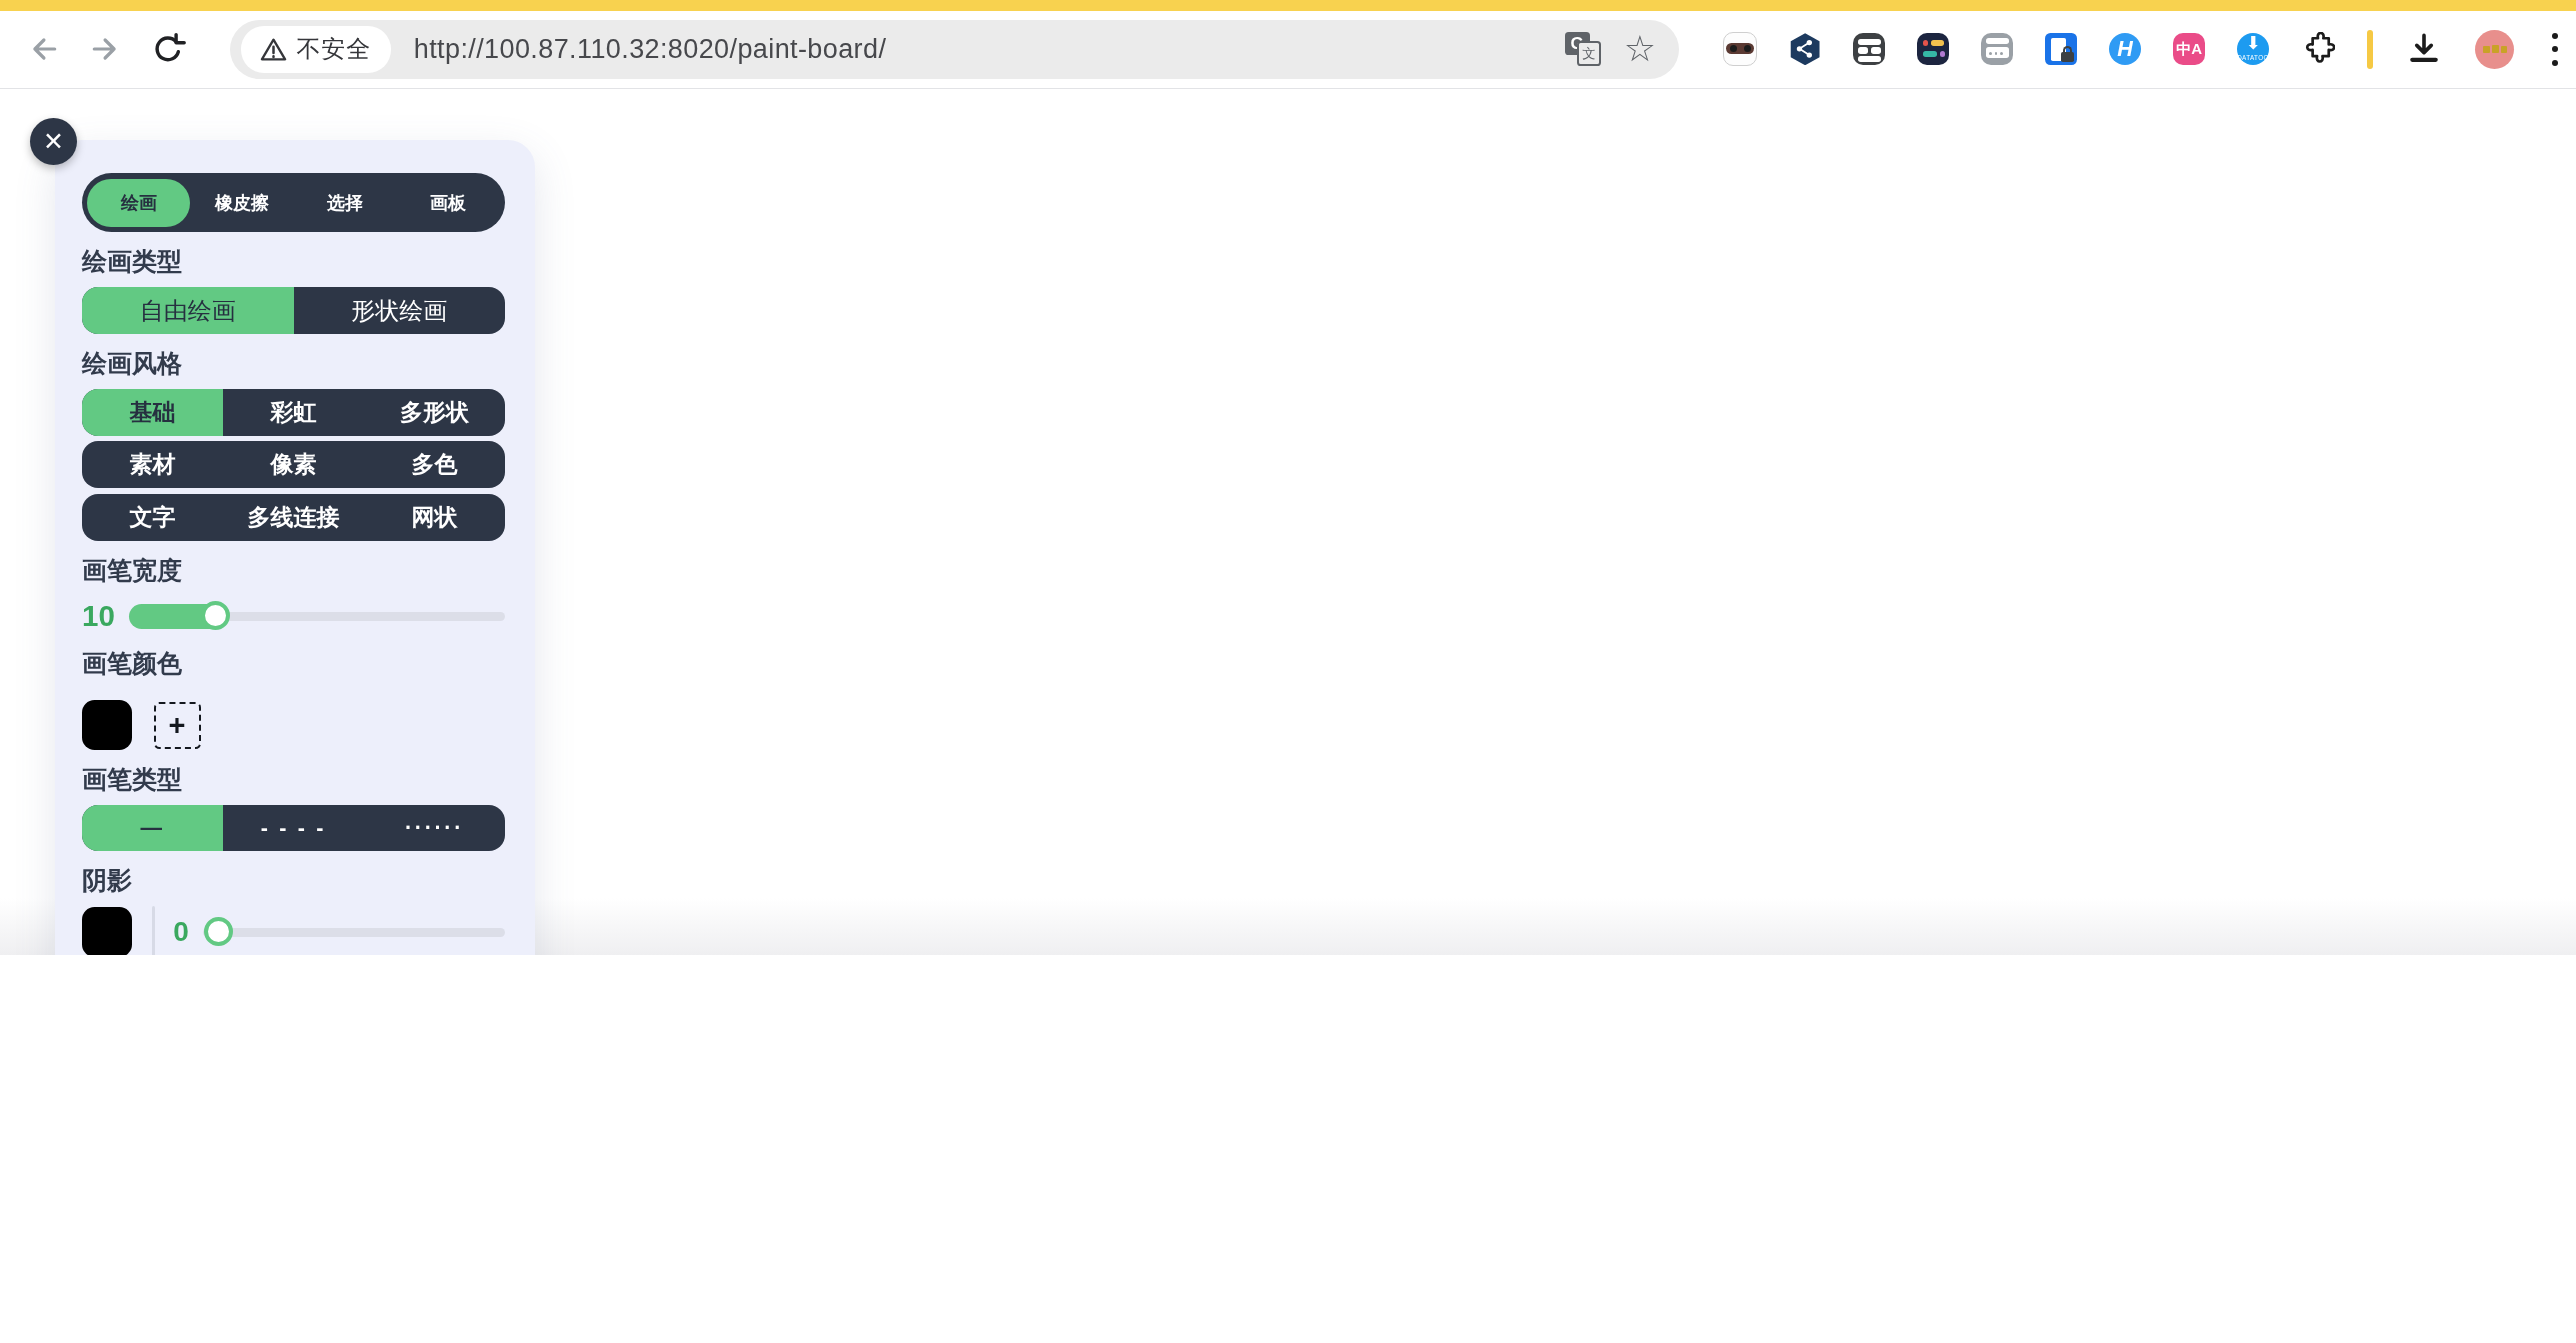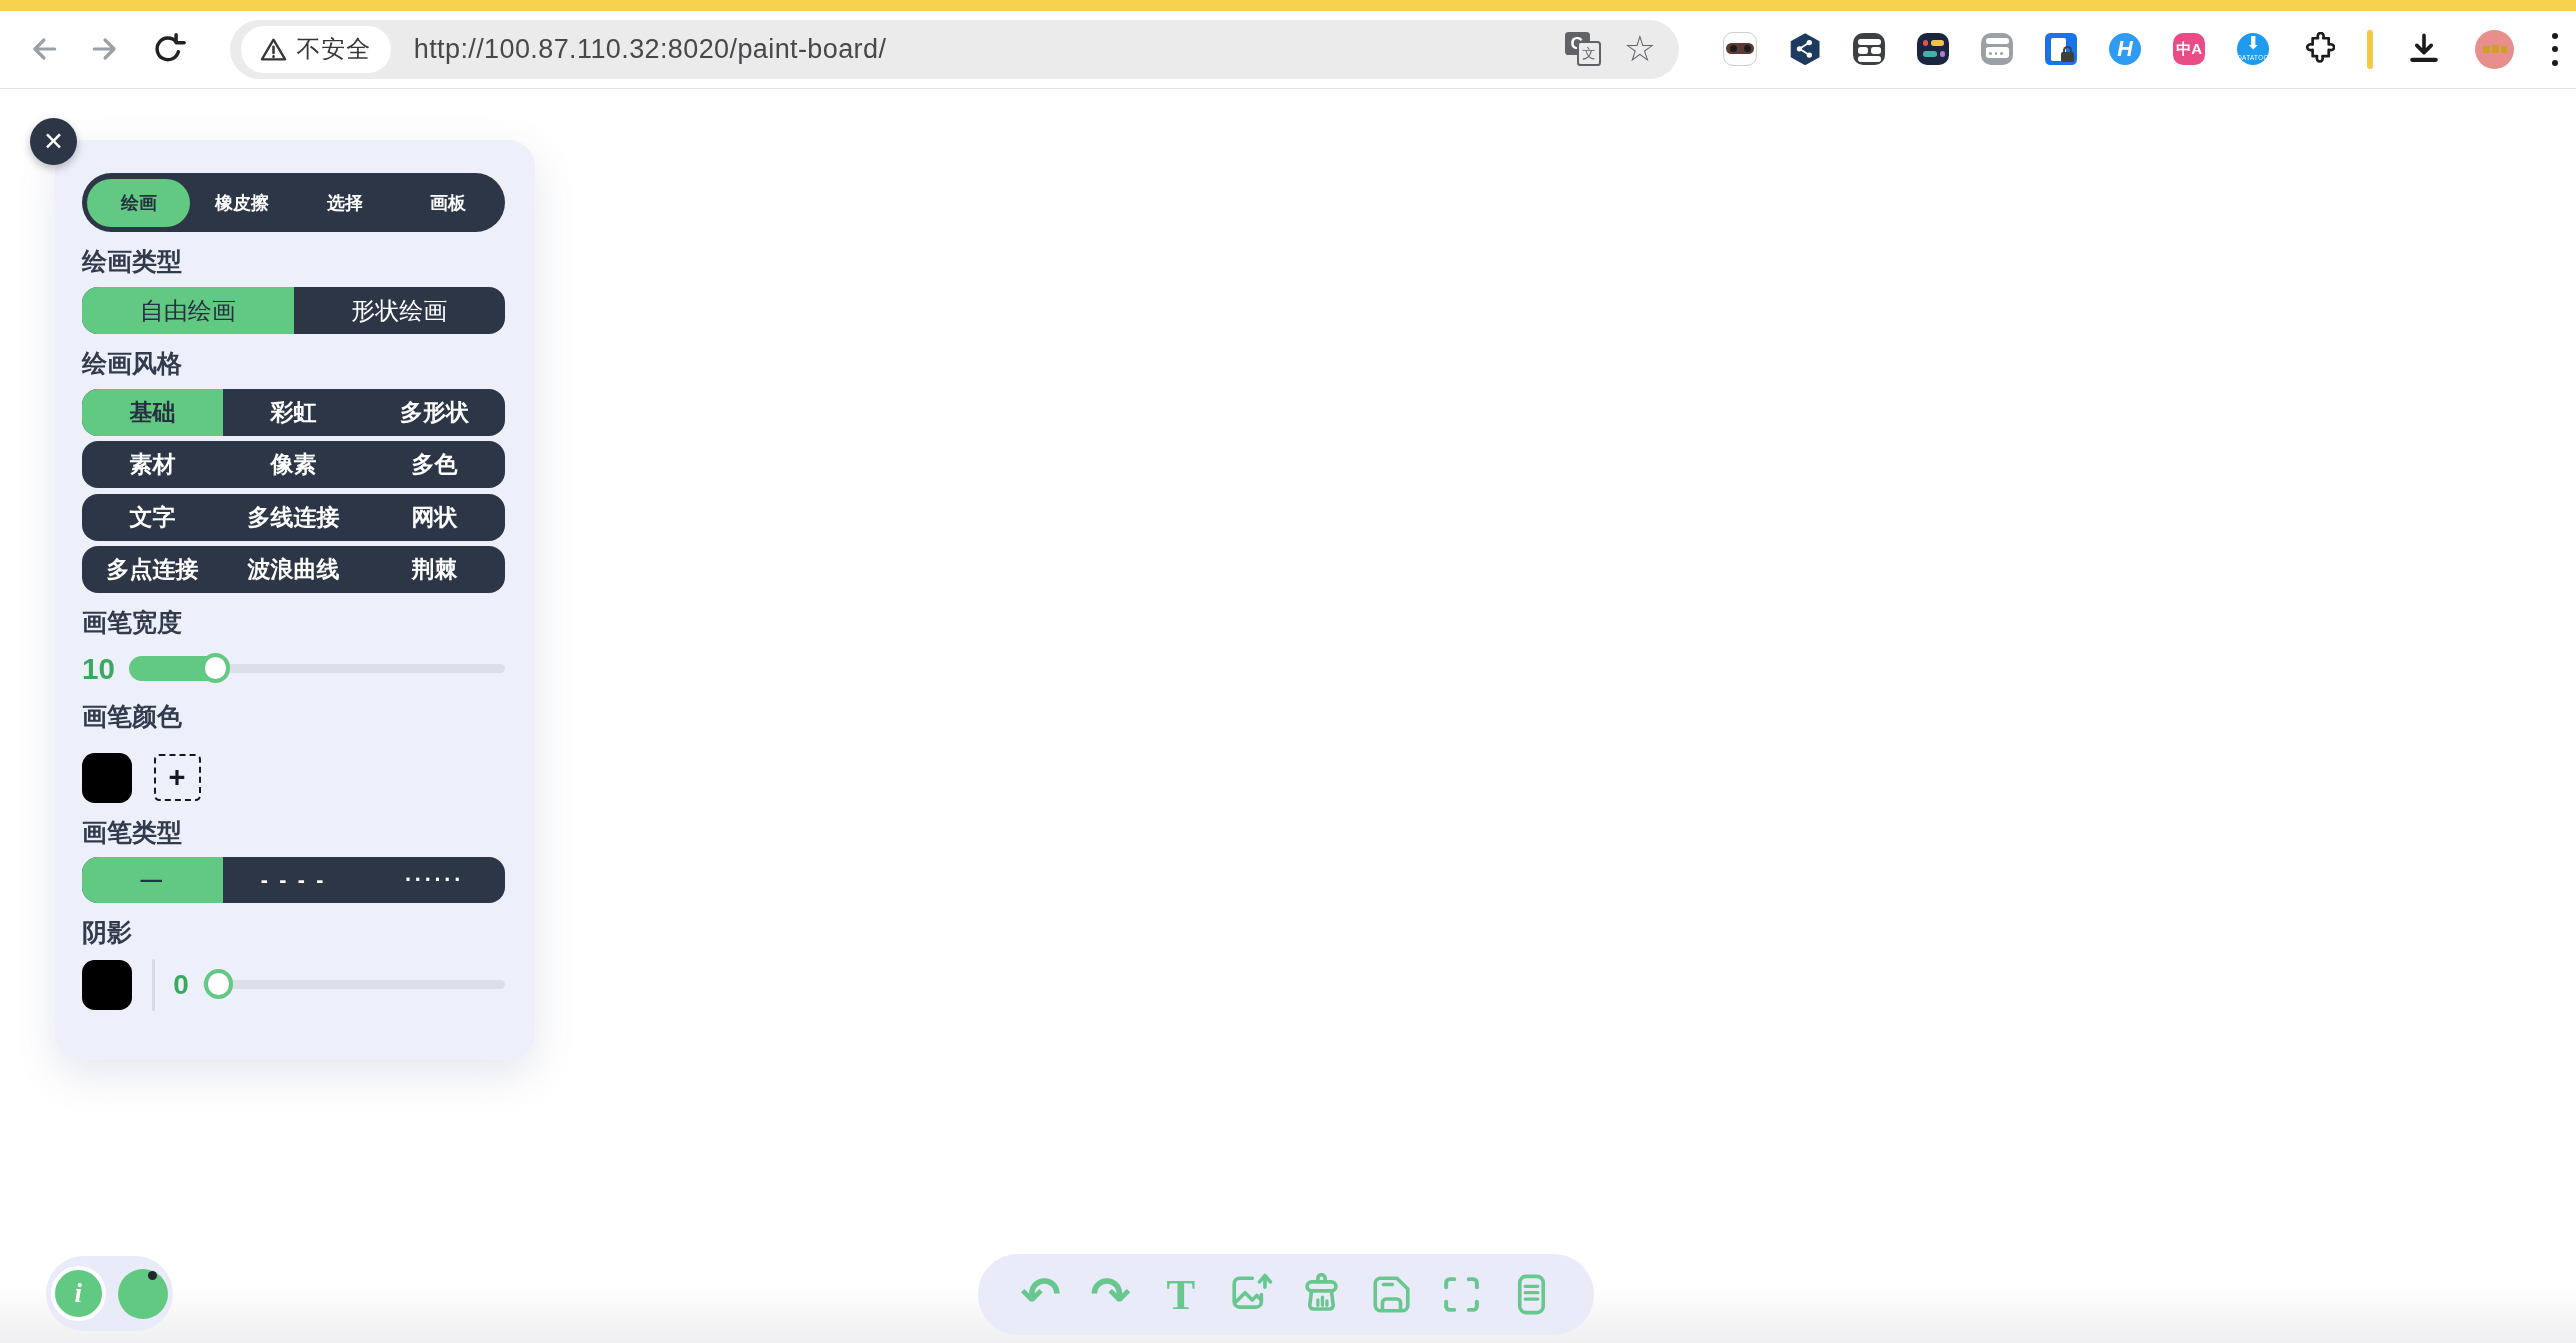--- a/index.html
+++ b/index.html
@@ -1,16 +1,16 @@
 <!DOCTYPE html>
 <html style="font-size:14.3px"><head>
 <meta charset="utf-8">
 <style>
   html,body{margin:0;padding:0;background:#fff;}
-  .stage{position:relative;width:2576px;height:1343px;background:#ffffff;overflow:hidden;
+  .stage{position:relative;width:2576px;height:955px;background:#ffffff;overflow:hidden;
          font-family:"Liberation Sans","DejaVu Sans",sans-serif;}
 
   
   .yellow-strip{position:absolute;left:0;top:0;width:2576px;height:10.7px;background:#f8d24f;}
   .toolbar{position:absolute;left:0;top:10.7px;width:2576px;height:77px;background:#ffffff;
            border-radius:14.3px 14.3px 0 0;border-bottom:1.8px solid #e2e3e6;}
   .navbtn{position:absolute;top:20.6px;width:36px;height:36px;cursor:pointer;}
   .urlbar{position:absolute;left:230px;top:9px;width:1449px;height:59px;border-radius:29.5px;
           background:#ebebeb;display:flex;align-items:center;}
   .sec-chip{margin-left:10.7px;height:47px;border-radius:23px;background:#ffffff;
@@ -245,25 +245,20 @@
       <div class="srow">
         <div class="cell">素材</div>
         <div class="cell">像素</div>
         <div class="cell">多色</div>
       </div>
       <div class="srow">
         <div class="cell">文字</div>
         <div class="cell">多线连接</div>
         <div class="cell">网状</div>
       </div>
-      <div class="srow">
-        <div class="cell">多点连接</div>
-        <div class="cell">波浪曲线</div>
-        <div class="cell">荆棘</div>
-      </div>
     </div>
 
     <div class="p-label">画笔宽度</div>
     <div class="bw-row">
       <div class="bw-val">10</div>
       <div class="slider">
         <div class="track"></div>
         <div class="fill" style="width: 26%;"></div>
         <div class="thumb-holder" style="width: 23%;">
           <div class="thumb"></div>

